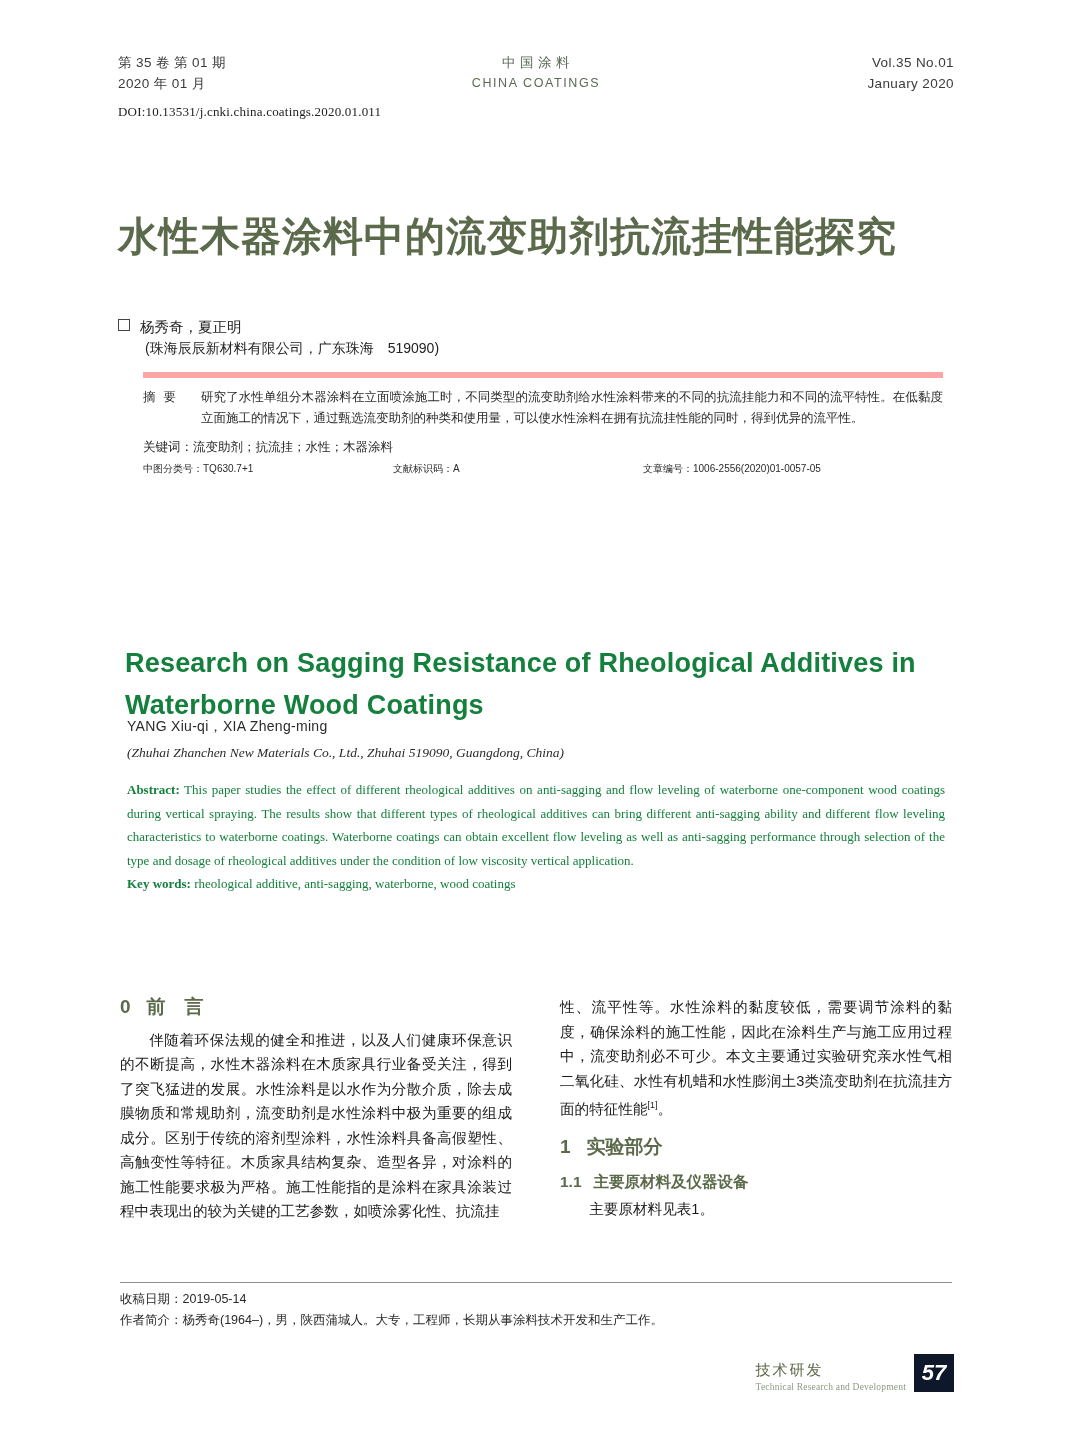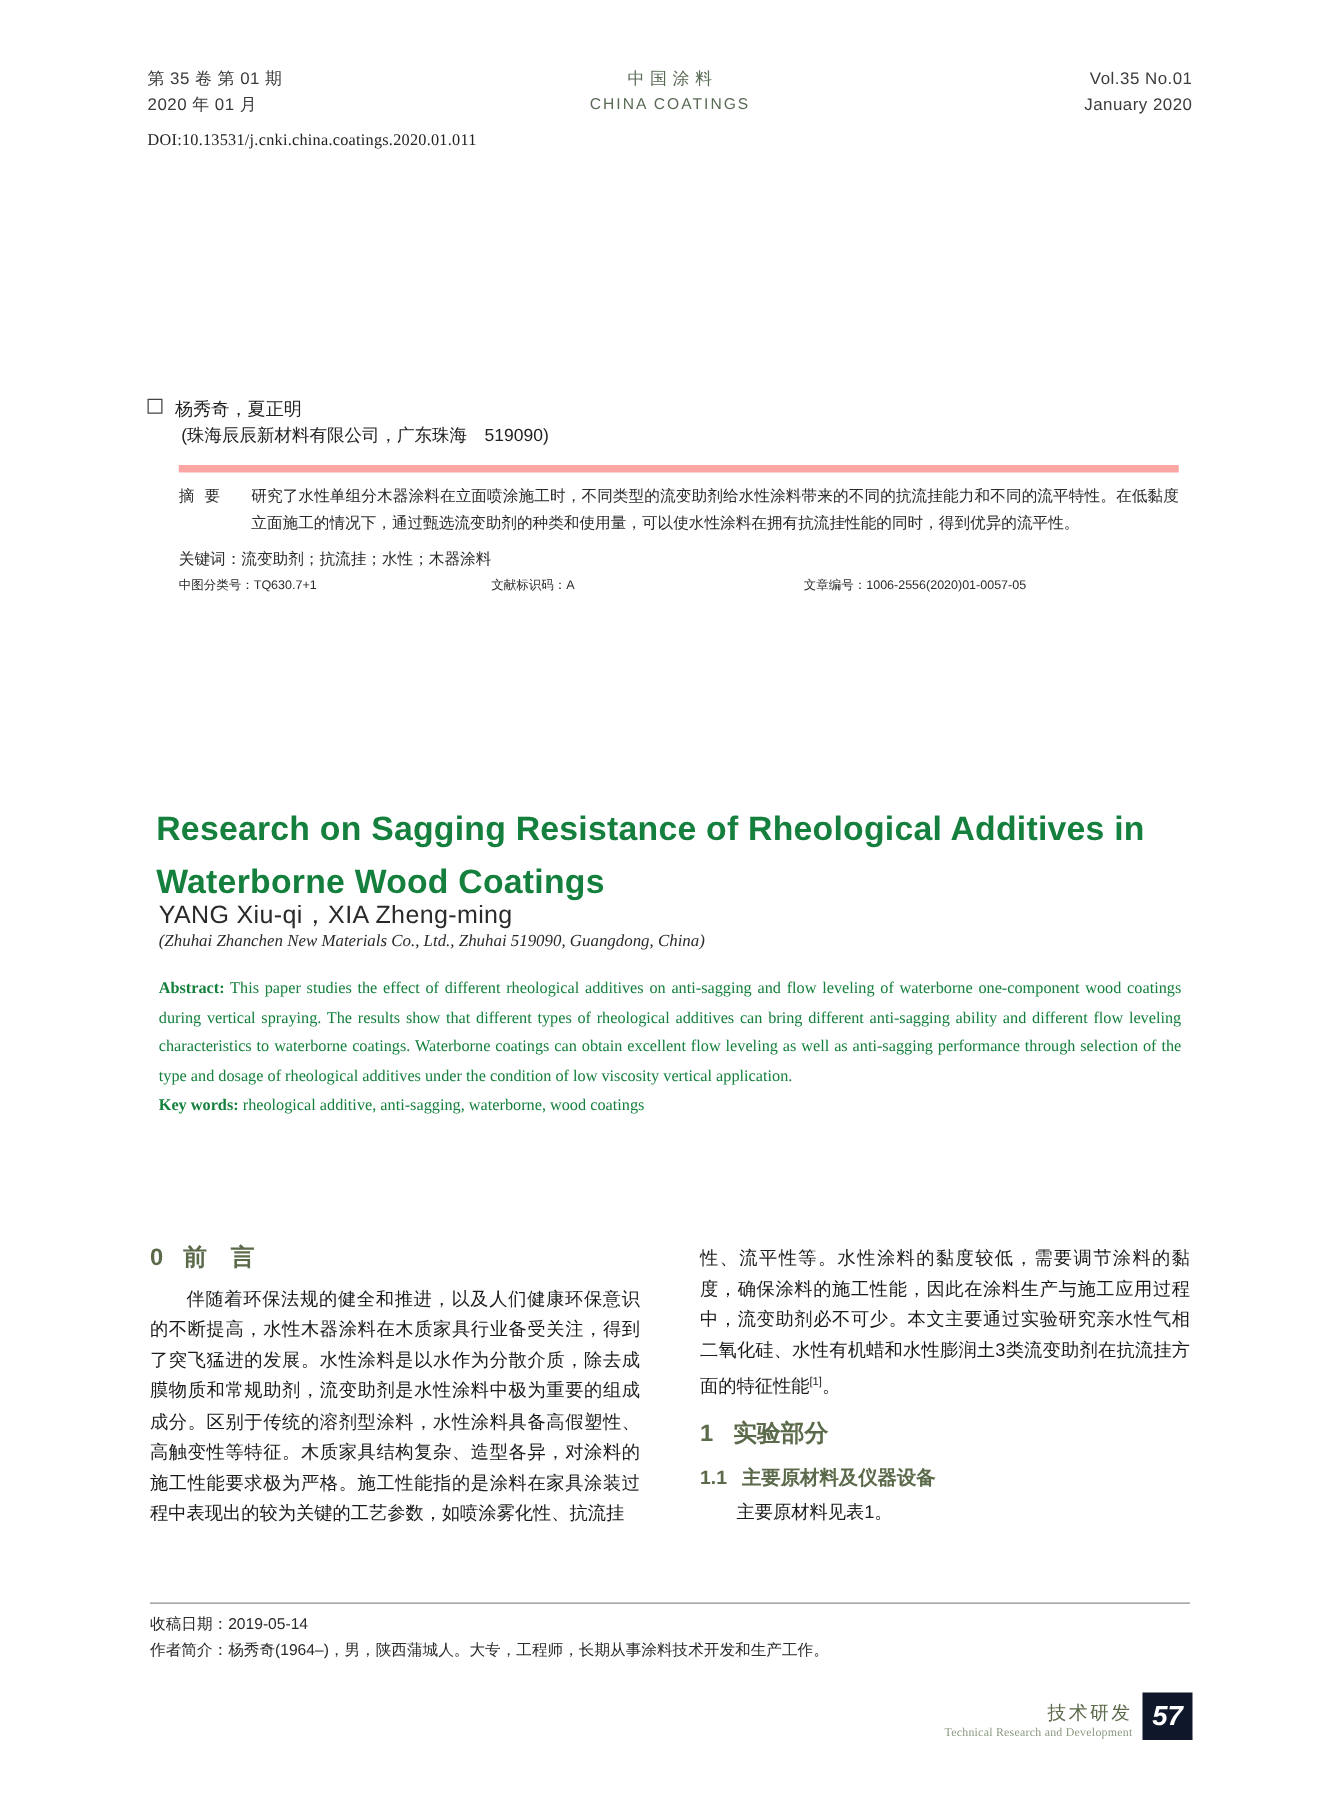--- a/index.html
+++ b/index.html
@@ -133,21 +133,21 @@
     font-size: 27px;
     font-weight: bold;
     line-height: 42px;
     color: #15803d;
     letter-spacing: 0.2px;
   }
   .authors-en {
     position: absolute;
     left: 127px;
     top: 718px;
-    font-size: 20px;
+    font-size: 14px;
     color: #2a2a2a;
     letter-spacing: 0.3px;
   }
   .affil-en {
     position: absolute;
     left: 127px;
     top: 745px;
     font-size: 13.5px;
     font-style: italic;
     font-family: "Liberation Serif", serif;
@@ -220,21 +220,20 @@
   }
   
   .footer {
     position: absolute;
     right: 118px;
     bottom: 52px;
     display: flex;
     align-items: flex-end;
   }
   .footer-txt {
-    text-align: right;
     margin-right: 8px;
   }
   .footer-cn {
     font-size: 15px;
     color: #5b6a4a;
     letter-spacing: 2px;
   }
   .footer-en {
     font-size: 9.5px;
     color: #8a9a80;
@@ -269,20 +268,21 @@
       <p class="rh-line">中 国 涂 料</p>
       <p class="rh-line cc-en">CHINA COATINGS</p>
     </div>
     <div class="rh-right">
       <p class="rh-line">Vol.35  No.01</p>
       <p class="rh-line">January 2020</p>
     </div>
   </div>
   <div class="doi">DOI:10.13531/j.cnki.china.coatings.2020.01.011</div>
 
+  <h1 class="title-cn">水性木器涂料中的流变助剂抗流挂性能探究</h1>
   <div class="authors-cn">
     <span class="box"></span><span>杨秀奇，夏正明</span>
   </div>
   <div class="affil-cn">(珠海辰辰新材料有限公司，广东珠海　519090)</div>
 
   <div class="abs-cn">
     <div class="abs-cn-row">
       <div class="abs-cn-label">摘要</div>
       <div class="abs-cn-body">研究了水性单组分木器涂料在立面喷涂施工时，不同类型的流变助剂给水性涂料带来的不同的抗流挂能力和不同的流平特性。在低黏度立面施工的情况下，通过甄选流变助剂的种类和使用量，可以使水性涂料在拥有抗流挂性能的同时，得到优异的流平性。</div>
     </div>

